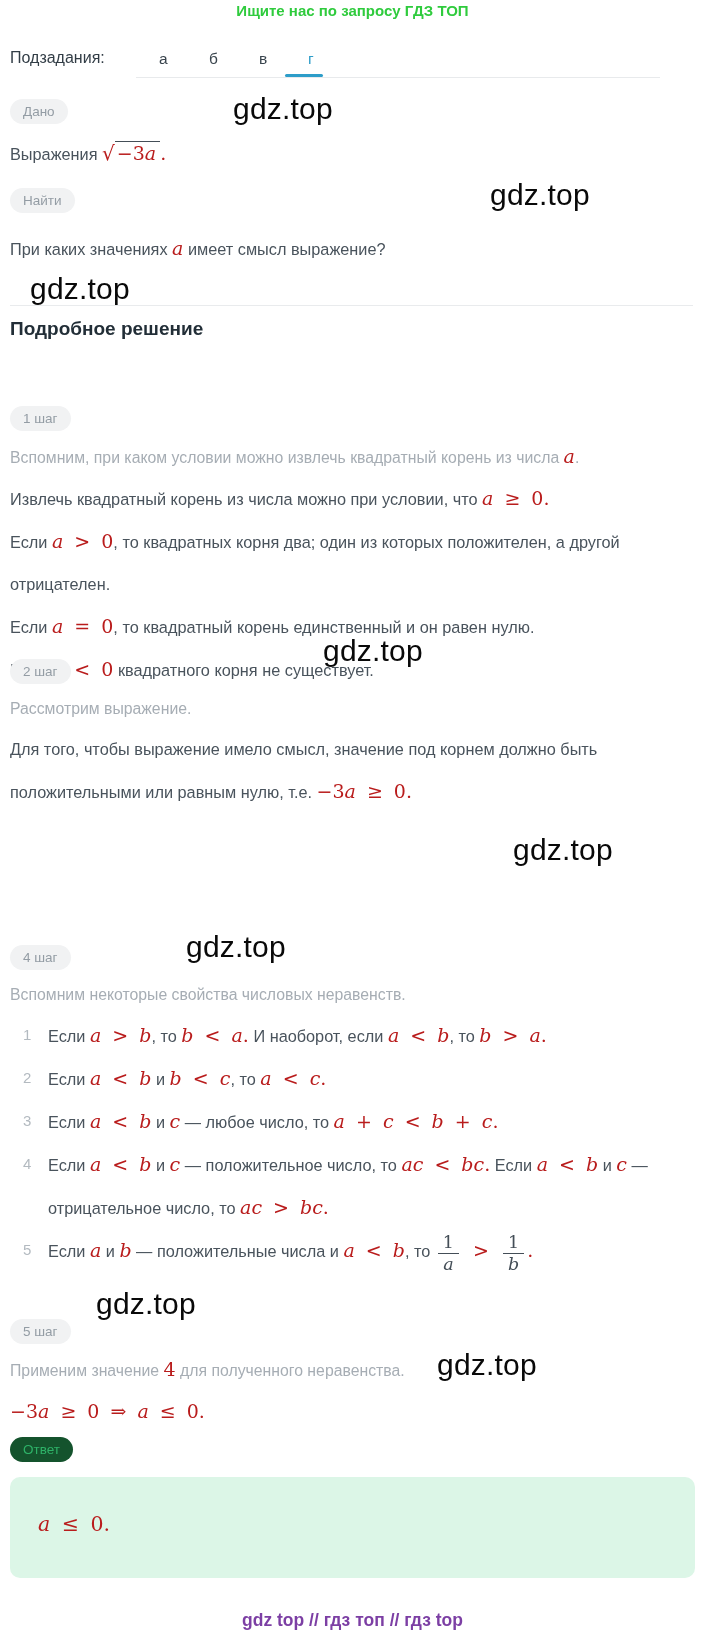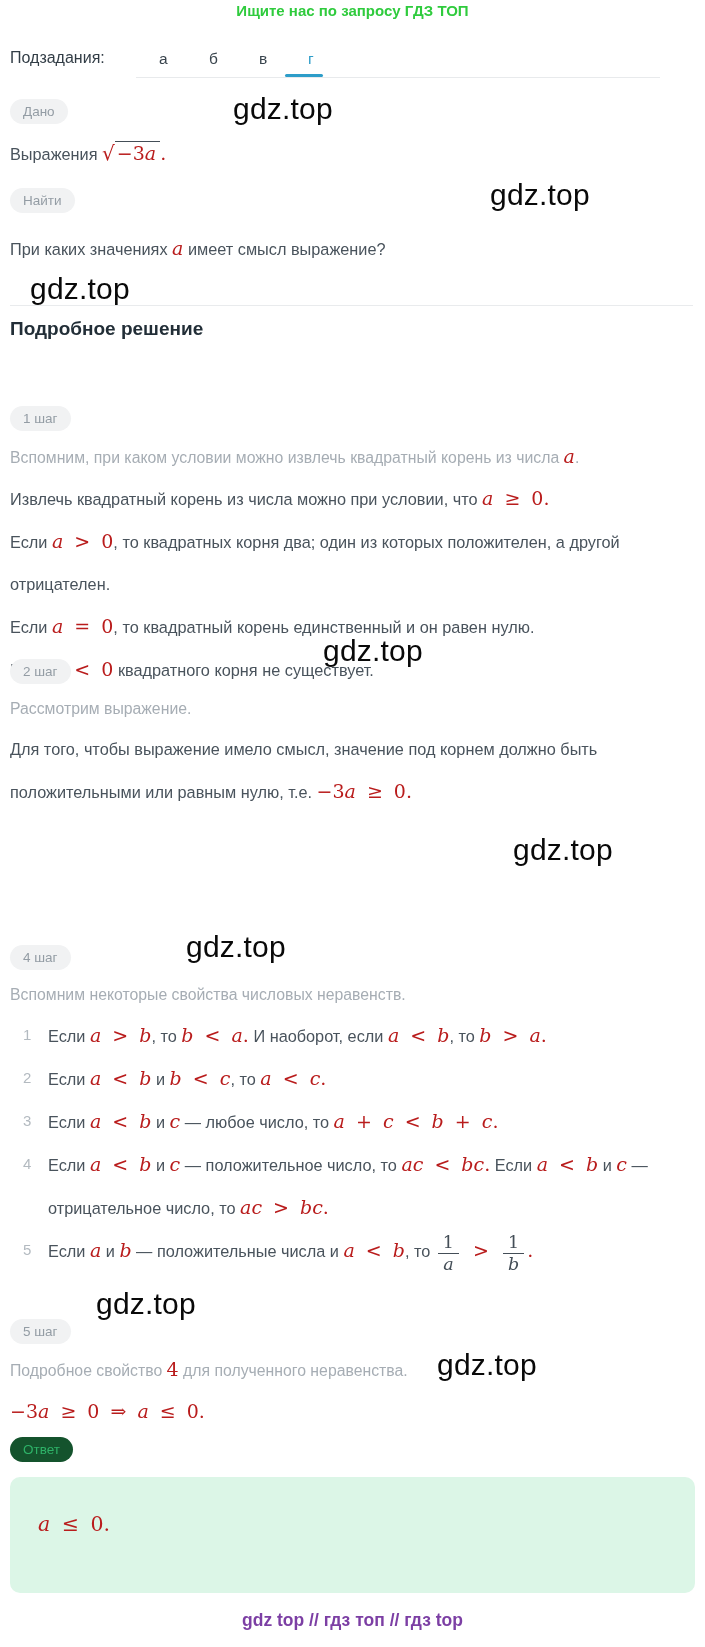--- a/index.html
+++ b/index.html
@@ -42,21 +42,21 @@
   .mvar{font-style:italic;}
   .rad{font-size:20px;}
   .sqrt-body{border-top:1.6px solid #444e57;padding:0 4px 0 2px;}
   .frac{display:inline-block;vertical-align:-13px;text-align:center;
         font-family:"DejaVu Serif","Liberation Serif",serif;font-size:17.5px;
         color:#444e57;line-height:1.08;margin:0 3px;}
   .frac .num{display:block;border-bottom:1.5px solid #444e57;padding:0 5px 1px;}
   .frac .den{display:block;padding-top:1px;}
 
   .answer-sec{top:1437px;}
-  .answer-box{position:absolute;top:1477px;left:10px;right:10px;height:116px;
+  .answer-box{position:absolute;top:1477px;left:10px;right:10px;height:101px;
               background:#dcf6e7;border-radius:10px;}
   .answer-box .line{padding:26px 0 0 28px;}
   .answer-box .math{font-size:20.5px;}
 
   .footer{position:absolute;top:1610px;left:0;right:0;text-align:center;
           font-size:17.5px;font-weight:bold;color:#7c3fa4;}
 
   .wm{position:absolute;font-size:30px;color:#090909;letter-spacing:0.2px;
       font-weight:500;font-family:"Liberation Sans",sans-serif;}
   .wm1{left:233px;top:92px;}  .wm2{left:490px;top:178px;}
@@ -130,21 +130,21 @@
       <p class="line"><span>Если </span><span class="math"><span class="mvar">a</span><span> &lt; </span><span class="mvar">b</span></span><span> и </span><span class="math"><span class="mvar">c</span></span><span> — положительное число, то </span><span class="math"><span class="mvar">ac</span><span> &lt; </span><span class="mvar">bc</span><span>.</span></span><span> Если </span><span class="math"><span class="mvar">a</span><span> &lt; </span><span class="mvar">b</span></span><span> и </span><span class="math"><span class="mvar">c</span></span><span> — отрицательное число, то </span><span class="math"><span class="mvar">ac</span><span> &gt; </span><span class="mvar">bc</span><span>.</span></span></p>
     </div>
     <div class="prop">
       <span class="prop-num">5</span>
       <p class="line"><span>Если </span><span class="math"><span class="mvar">a</span></span><span> и </span><span class="math"><span class="mvar">b</span></span><span> — положительные числа и </span><span class="math"><span class="mvar">a</span><span> &lt; </span><span class="mvar">b</span></span><span>, то </span><span class="frac"><span class="num"><span>1</span></span><span class="den"><span class="mvar">a</span></span></span><span class="math"><span> &gt; </span></span><span class="frac"><span class="num"><span>1</span></span><span class="den"><span class="mvar">b</span></span></span><span class="math"><span>.</span></span></p>
     </div>
   </section>
 
   <section class="block step step5">
     <span class="badge">5 шаг</span>
-    <p class="line gray"><span>Подробное свойство </span><span class="math"><span>4</span></span><span> для полученного неравенства.</span></p>
+    <p class="line gray"><span>Применим значение </span><span class="math"><span>4</span></span><span> для полученного неравенства.</span></p>
     <p class="line"><span class="math"><span>−3</span><span class="mvar">a</span><span> ≥ 0 ⇒ </span><span class="mvar">a</span><span> ≤ 0.</span></span></p>
   </section>
 
   <section class="block answer-sec">
     <span class="badge green">Ответ</span>
   </section>
   <div class="answer-box">
     <p class="line"><span class="math"><span class="mvar">a</span><span> ≤ 0.</span></span></p>
   </div>
 

